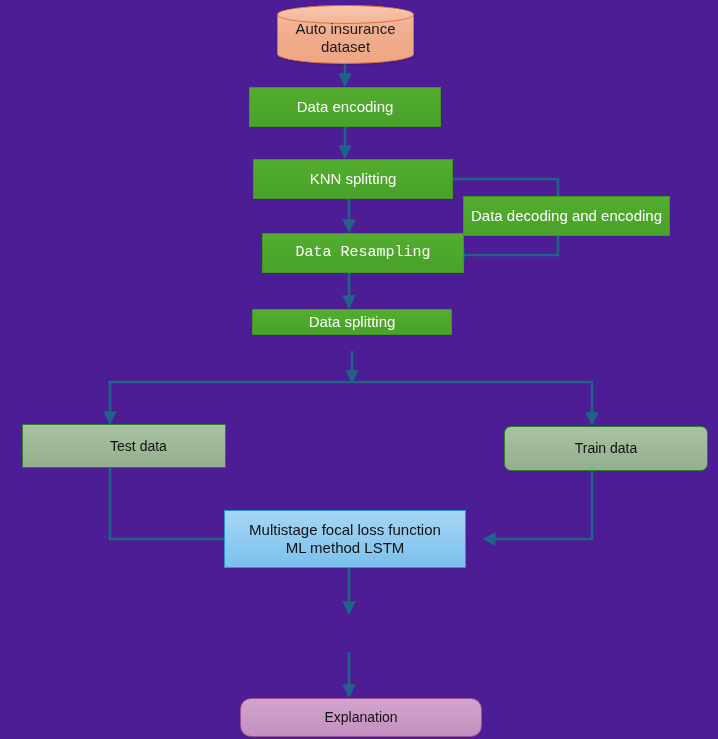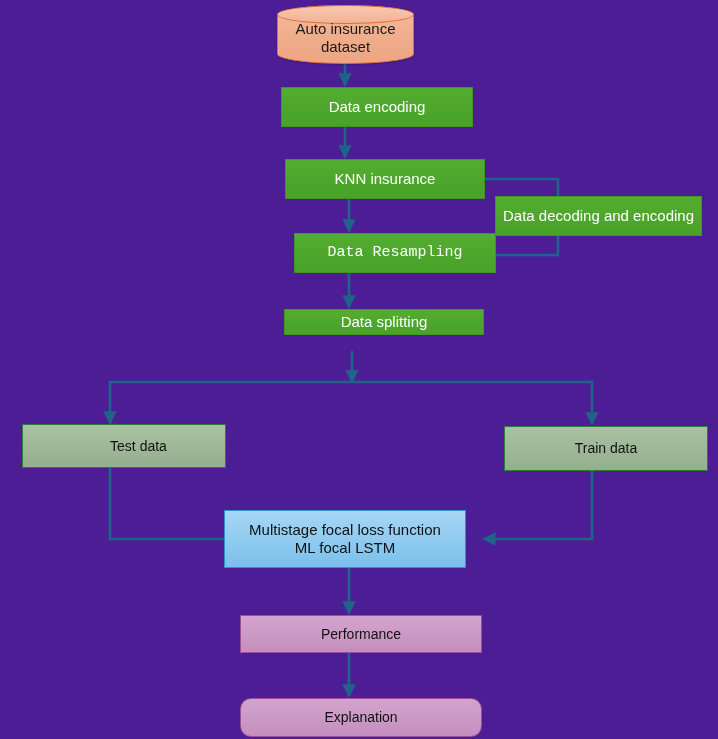--- a/index.html
+++ b/index.html
@@ -69,21 +69,20 @@
     padding-top: 7px;
   }
 
   
   .green {
     background: #4CA52B;
     background: linear-gradient(180deg, #53AD2F 0%, #49A229 100%);
     border: 1px solid #419523;
     color: #ffffff;
     font-size: 15px;
-    margin-left: 32px;
   }
 
   
   .sage {
     background: linear-gradient(180deg, #A8C2A2 0%, #95AF8E 100%);
     border: 1.2px solid #2E7D32;
     color: #111111;
     font-size: 14px;
   }
 
@@ -144,49 +143,46 @@
 
   <div class="node cyl" style="left:277px; top:5px; width:137px; height:59px;">
     <span>Auto insurance dataset</span>
   </div>
 
   <div class="node green" style="left:249px; top:87px; width:192px; height:40px;">
     <span>Data encoding</span>
   </div>
 
   <div class="node green" style="left:253px; top:159px; width:200px; height:40px;">
-    <span>KNN insurance</span>
+    <span>KNN splitting</span>
   </div>
 
   <div class="node green" style="left:463px; top:196px; width:207px; height:40px;align-items:center;">
     <span>Data decoding and encoding</span>
   </div>
 
   <div class="node green" style="left:262px; top:233px; width:202px; height:40px;font-family:Liberation Mono, monospace;">
     <span>Data Resampling</span>
   </div>
 
   <div class="node green" style="left:252px; top:309px; width:200px; height:26px;justify-content:flex-end;">
     <span>Data splitting</span>
   </div>
 
   <div class="node sage" style="left:22px; top:424px; width:204px; height:44px;padding-left:29px;">
     <span>Test data</span>
   </div>
 
-  <div class="node sage" style="left:504px; top:426px; width:204px; height:45px;">
+  <div class="node sage" style="left:504px; top:426px; width:204px; height:45px;border-radius:7px;">
     <span>Train data</span>
   </div>
 
   <div class="node blue" style="left:224px; top:510px; width:242px; height:58px; flex-direction:column;">
     <span>Multistage focal loss function</span>
-    <span>ML focal LSTM</span>
+    <span>ML method LSTM</span>
   </div>
 
-  <div class="node purple" style="left:240px; top:615px; width:242px; height:38px;">
-    <span>Performance</span>
-  </div>
 
   <div class="node purple" style="left:240px; top:698px; width:242px; height:39px;border-radius:11px;">
     <span>Explanation</span>
   </div>
 
 </div>
 
 </body></html>

